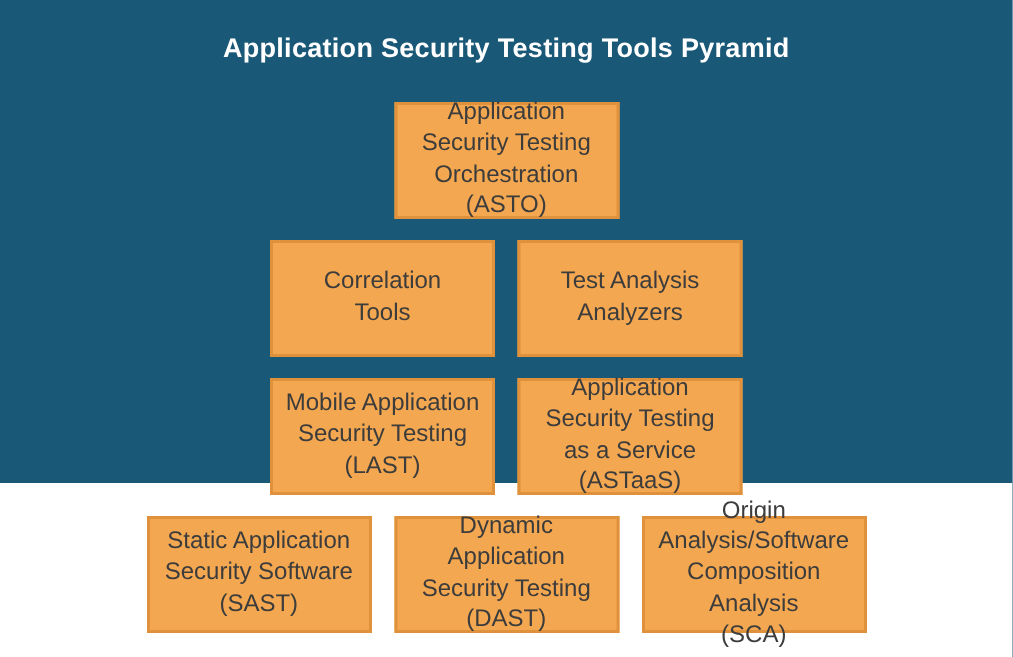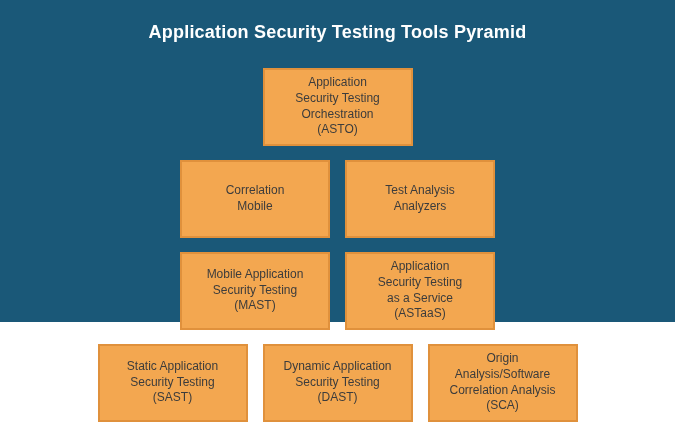--- a/index.html
+++ b/index.html
@@ -44,21 +44,21 @@
     display: flex;
     justify-content: center;
     gap: 15px;
   }
   .box {
     width: 150px;
     height: 78px;
     background: var(--box-fill);
     border: 2px solid var(--box-border);
     color: var(--box-text);
-    font-size: 12px;
+    font-size: 16px;
     line-height: 1.3;
     display: flex;
     align-items: center;
     justify-content: center;
     text-align: center;
     white-space: pre-line;
     padding: 2px 4px;
   }
 </style>
 </head>
@@ -72,42 +72,42 @@
 
     <div class="row">
       <div class="box">Application
 Security Testing
 Orchestration
 (ASTO)</div>
     </div>
 
     <div class="row">
       <div class="box">Correlation
-Mobile</div>
+Tools</div>
       <div class="box">Test Analysis
 Analyzers</div>
     </div>
 
     <div class="row">
       <div class="box">Mobile Application
 Security Testing
-(MAST)</div>
+(LAST)</div>
       <div class="box">Application
 Security Testing
 as a Service
 (ASTaaS)</div>
     </div>
 
     <div class="row">
       <div class="box">Static Application
-Security Testing
+Security Software
 (SAST)</div>
       <div class="box">Dynamic Application
 Security Testing
 (DAST)</div>
       <div class="box">Origin
 Analysis/Software
-Correlation Analysis
+Composition Analysis
 (SCA)</div>
     </div>
 
   </div>
 </div>
 
 </body></html>

